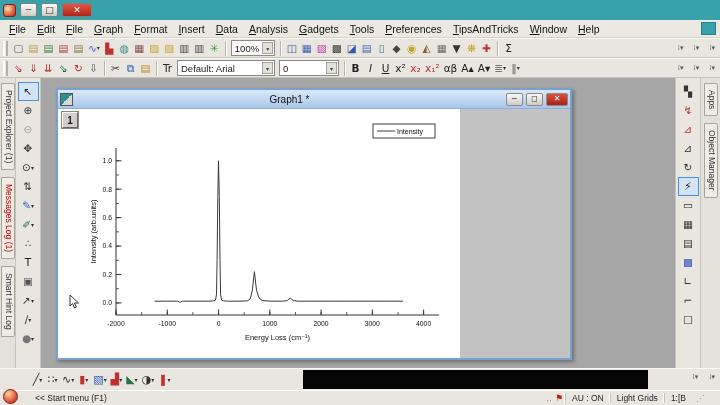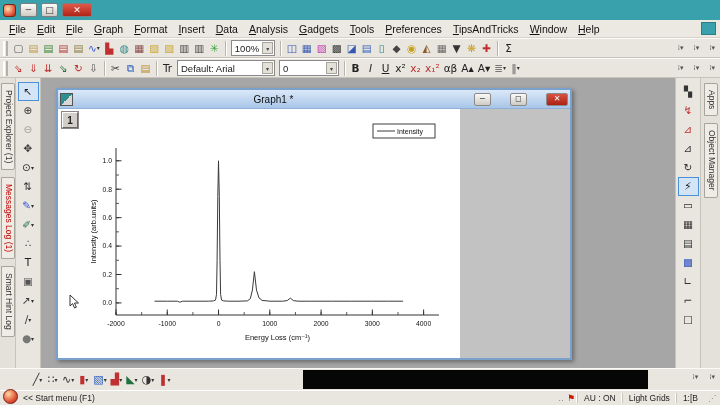--- a/index.html
+++ b/index.html
@@ -44,39 +44,39 @@
   .vtab{writing-mode:vertical-rl;font-size:8.5px;color:#333;background:#efece5;border:1px solid #a8a49c;padding:6px 0;width:14px;text-align:center;white-space:nowrap;border-radius:0 2px 2px 0}
   .vtab.red{color:#c00000}
   .toolcol{width:25px;background:#e9e6df;display:flex;flex-direction:column;align-items:center;padding-top:4px;gap:0}
   .toolcol.left{border-right:1px solid #c8c4bc}
   .toolcol.right{border-left:1px solid #c8c4bc}
   .toolcol .tbtn{width:21px;height:19px}
   .workspace{flex:1;background:#a6a6a6;position:relative}
 
   
   .gwin{position:absolute;left:15px;top:10px;width:516px;height:272px;border:2px solid #7aa0cc;background:#fff;box-shadow:2px 2px 4px rgba(0,0,0,.35)}
-  .gwin-title{height:19px;background:linear-gradient(#dce8f8,#a8c6e8);display:flex;align-items:center;padding:0 2px;gap:19px;border-bottom:1px solid #8fb0d8}
+  .gwin-title{height:19px;background:linear-gradient(#dce8f8,#a8c6e8);display:flex;align-items:center;padding:0 2px;gap:3px;border-bottom:1px solid #8fb0d8}
   .gwin-icon{width:13px;height:13px;background:linear-gradient(135deg,#2e8f8f 50%,#d8d8d8 50%);border:1px solid #555;flex:0 0 auto}
   .gwin-title .t{flex:1;text-align:center;font-size:10px;color:#101010}
   .gwin-btn{width:17px;height:13px;font-size:8px;line-height:1;display:flex;align-items:center;justify-content:center;background:linear-gradient(#fafafa,#cfcbc3);border:1px solid #8a8a8a;border-radius:2px;color:#333;font-family:"DejaVu Sans",sans-serif}
   .gwin-btn.close{background:linear-gradient(#da5244,#aa2114);color:#fff;width:22px;font-weight:bold}
   .gwin-client{position:relative;height:249px;background:#c2c2c2;display:flex}
   .page{width:402px;height:249px;background:#fff;position:relative;flex:0 0 auto}
   #plot-svg{position:absolute;left:0;top:0;font-family:"Liberation Sans","DejaVu Sans",sans-serif}
   .layer-badge{position:absolute;left:4px;top:3px;width:16px;height:16px;background:#d2cfc8;border:1px solid #fff;border-right-color:#666;border-bottom-color:#666;outline:1px solid #888;display:flex;align-items:center;justify-content:center;font-weight:bold;font-size:10px;color:#222}
   .cursor{position:absolute;left:11px;top:185px}
 
   
   .bottomrow{height:22px;display:flex;align-items:center;background:#e9e6df;border-top:1px solid #fbfaf7;padding:0 2px;position:relative}
   .bottomrow .tbtn{height:18px;font-size:11px}
   .blackstrip{position:absolute;left:303px;top:1px;width:345px;height:19px;background:#060606}
   .br-right{position:absolute;right:2px;top:2px;display:flex;gap:5px;align-items:center}
 
   
-  .statusbar{height:15px;display:flex;align-items:center;background:#e9e6df;border-top:1px solid #fff;font-size:8.5px;color:#222;padding:0 4px;position:relative}
+  .statusbar{height:15px;display:flex;align-items:center;background:#e9e6df;border-top:1px solid #fff;font-size:8.5px;color:#222;padding:0 16px;position:relative}
   .logo{position:absolute;left:3px;bottom:1px;width:15px;height:15px;border-radius:50%;background:radial-gradient(circle at 35% 30%,#ffd9a0,#e2543a 60%,#9c2414);border:1px solid #7c2010;z-index:5}
   .status-left{margin-left:19px;white-space:nowrap}
   .status-right{margin-left:auto;display:flex;align-items:center;gap:0;white-space:nowrap}
   .status-right .seg{padding:0 6px;border-left:1px solid #c8c4bc;box-shadow:-1px 0 0 #fff}
   .flag{color:#cc1a00;font-family:"DejaVu Sans",sans-serif;font-size:9px;margin-right:2px}
   .dots{color:#8a8680;margin-right:3px;font-family:"DejaVu Sans",sans-serif}
   .gripcorner{color:#8a8680;font-size:8px;margin-left:4px;font-family:"DejaVu Sans",sans-serif}
 </style>
 </head>
 <body>

